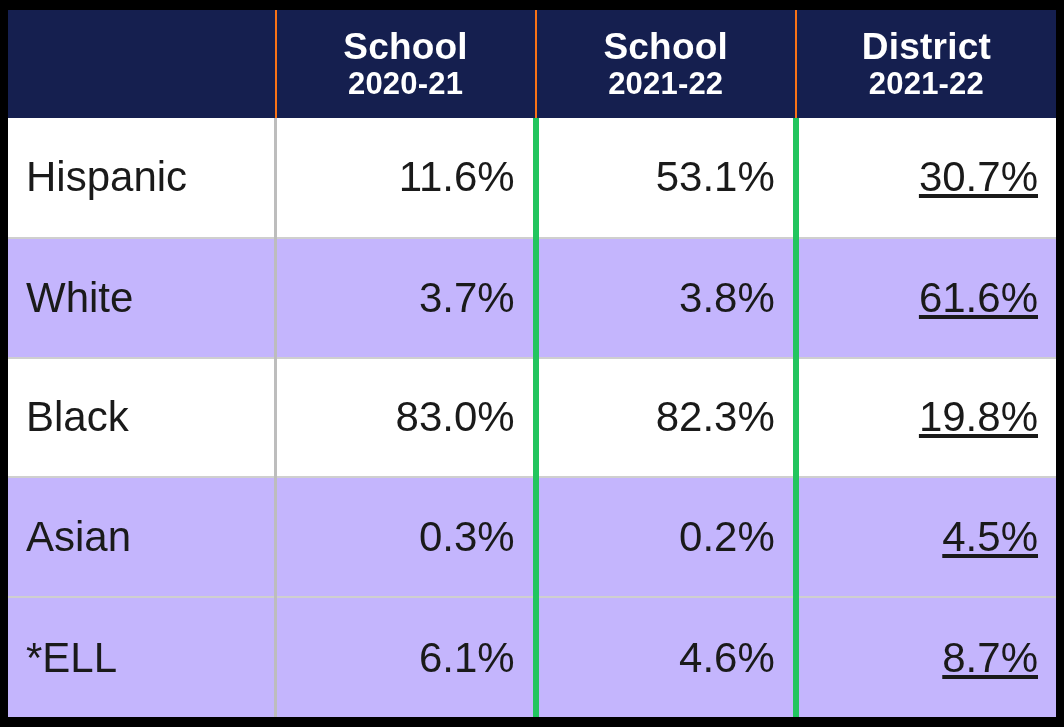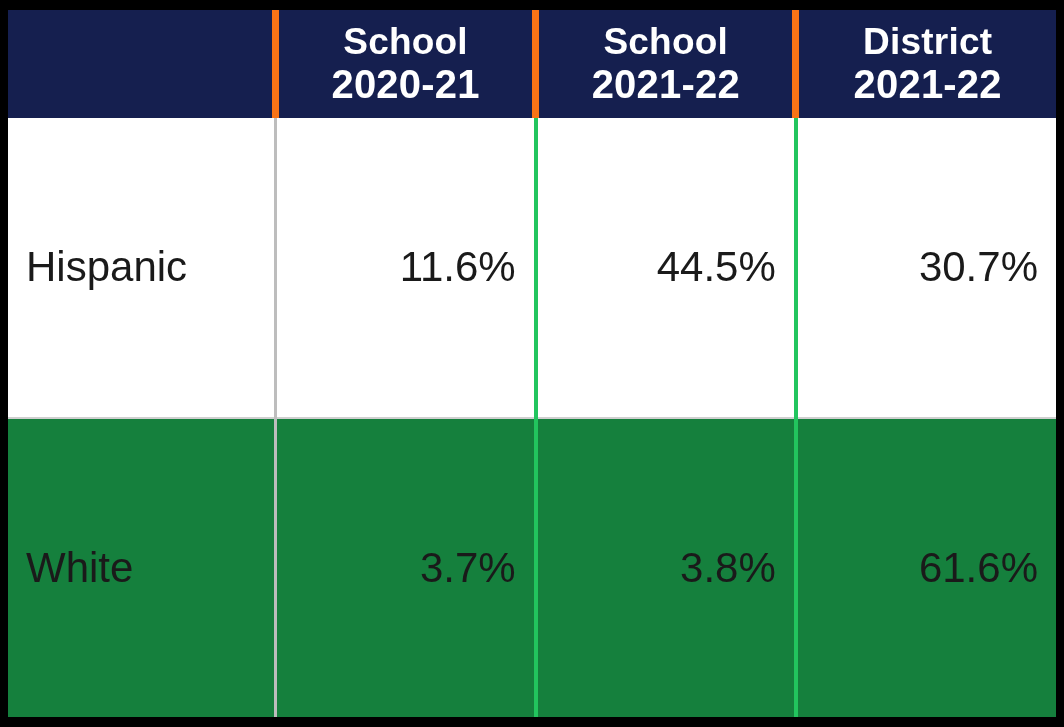--- a/index.html
+++ b/index.html
@@ -31,65 +31,66 @@
     table-layout: fixed;
   }
   table.demographics col.label-col { width: 25.5%; }
   table.demographics col.data-col { width: 24.8%; }
 
   thead th {
     background: #151f4f;
     color: #ffffff;
     vertical-align: middle;
     padding: 6px 14px;
-    border-right: 7px solid #f97316;
+    border-right: 2px solid #f97316;
     font-size: 36px;
     font-weight: bold;
     line-height: 1.12;
     height: 108px;
     box-sizing: border-box;
   }
   thead th:last-child { border-right: none; }
   thead th.corner { background: #151f4f; }
   thead th .hdr-line1 {
     display: block;
     font-size: 37px;
     font-weight: bold;
     letter-spacing: 0.2px;
   }
   thead th .hdr-line2 {
     display: block;
-    font-size: 40px;
+    font-size: 31px;
     font-weight: bold;
     letter-spacing: 0.2px;
   }
 
   tbody tr { height: 83px; }
   tbody tr.odd-row td { background: #ffffff; }
-  tbody tr.even-row td { background: #15803d; }
+  tbody tr.even-row td { background: #c4b5fd; }
 
   tbody td {
     font-size: 42px;
     color: #1a1a1a;
     padding: 0 18px;
     border-bottom: 2px solid #cfcfcf;
-    border-right: 4px solid #22c55e;
+    border-right: 6px solid #22c55e;
     font-weight: 400;
     line-height: 1;
     box-sizing: border-box;
   }
   tbody td.label {
     text-align: left;
     border-right: 3px solid #bdbdbd;
   }
   tbody td.value {
     text-align: right;
   }
   tbody td.value:last-child {
     border-right: none;
+    text-decoration: underline;
   }
   tbody tr:last-child td {
     border-bottom: none;
   }
 </style>
 </head>
 <body>
 
 <div class="page">
   <table class="demographics">
@@ -113,24 +114,42 @@
         <th>
           <span class="hdr-line1">District</span>
           <span class="hdr-line2">2021-22</span>
         </th>
       </tr>
     </thead>
     <tbody>
       <tr class="odd-row">
         <td class="label">Hispanic</td>
         <td class="value">11.6%</td>
-        <td class="value">44.5%</td>
+        <td class="value">53.1%</td>
         <td class="value">30.7%</td>
       </tr>
       <tr class="even-row">
         <td class="label">White</td>
         <td class="value">3.7%</td>
         <td class="value">3.8%</td>
         <td class="value">61.6%</td>
       </tr>
+      <tr class="odd-row">
+        <td class="label">Black</td>
+        <td class="value">83.0%</td>
+        <td class="value">82.3%</td>
+        <td class="value">19.8%</td>
+      </tr>
+      <tr class="even-row">
+        <td class="label">Asian</td>
+        <td class="value">0.3%</td>
+        <td class="value">0.2%</td>
+        <td class="value">4.5%</td>
+      </tr>
+      <tr class="even-row">
+        <td class="label">*ELL</td>
+        <td class="value">6.1%</td>
+        <td class="value">4.6%</td>
+        <td class="value">8.7%</td>
+      </tr>
     </tbody>
   </table>
 </div>
 
 </body></html>

